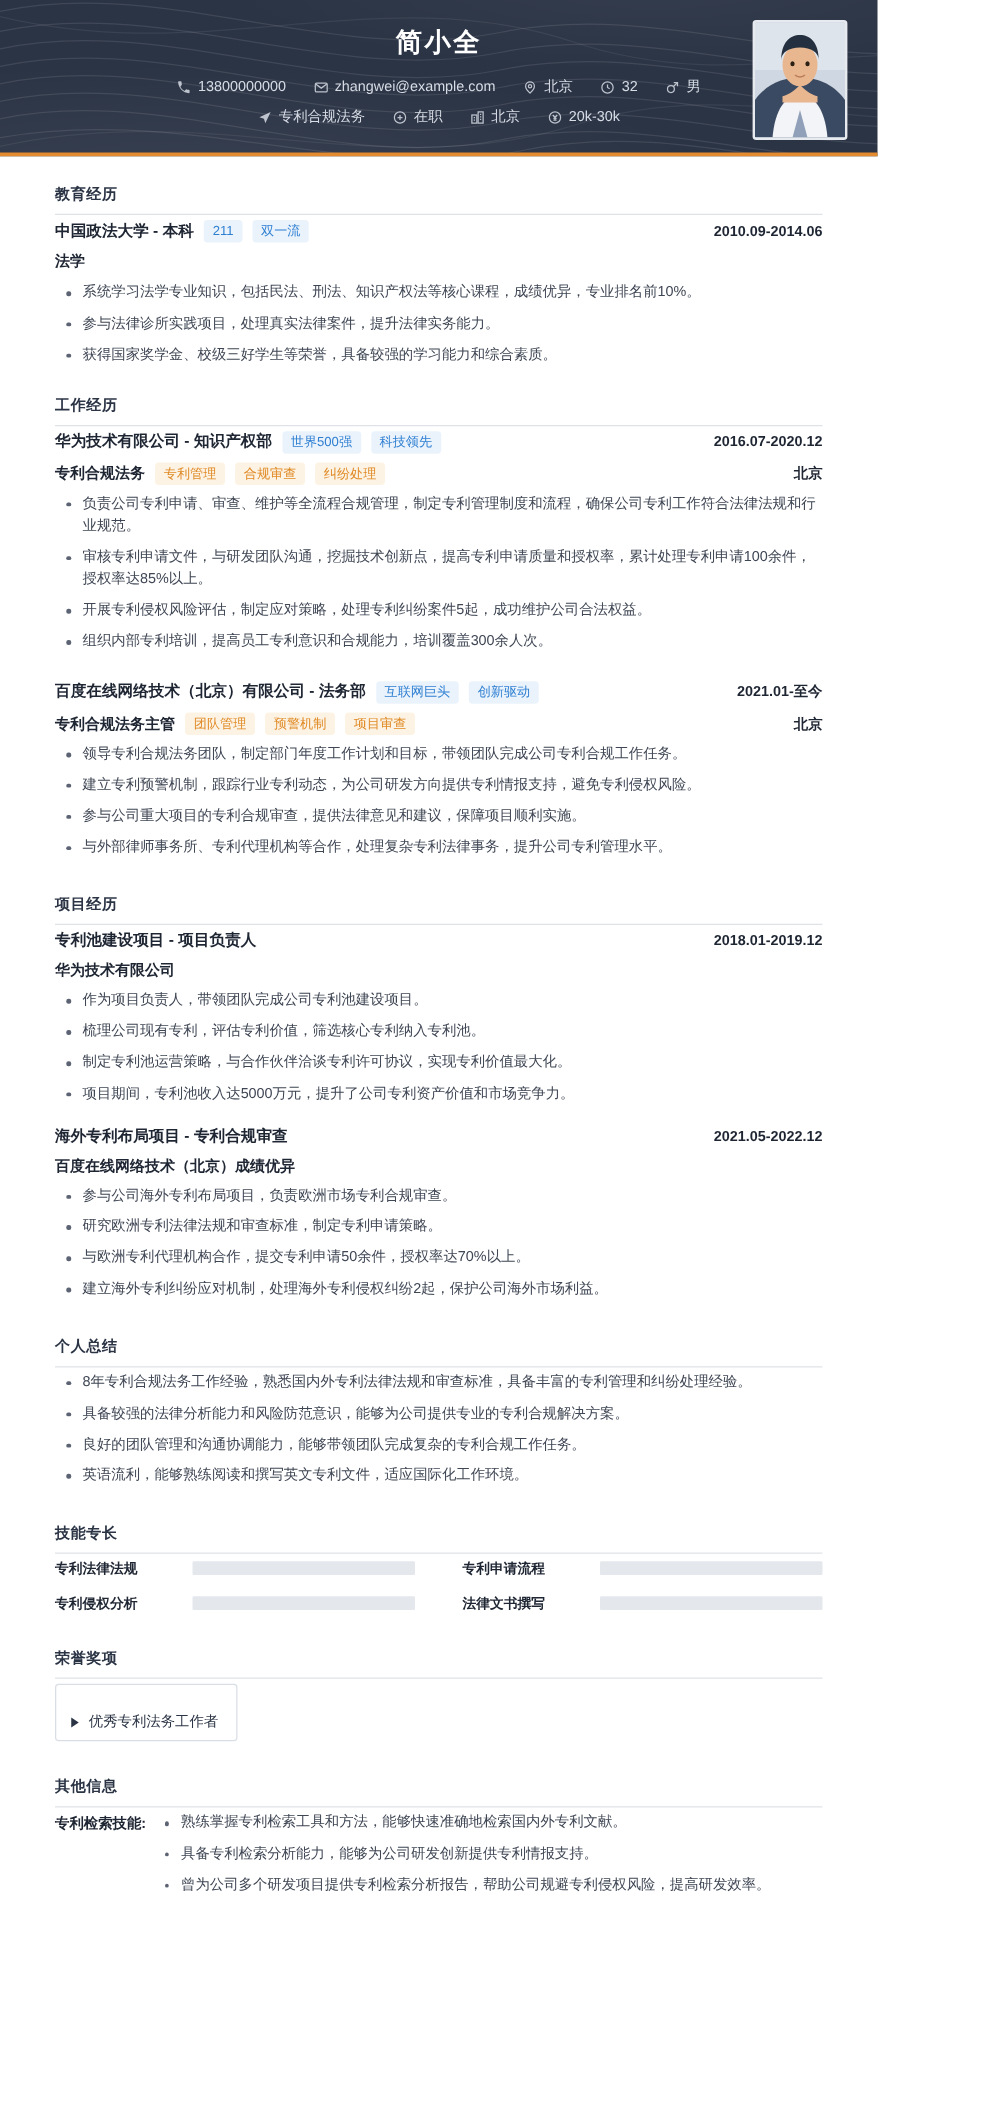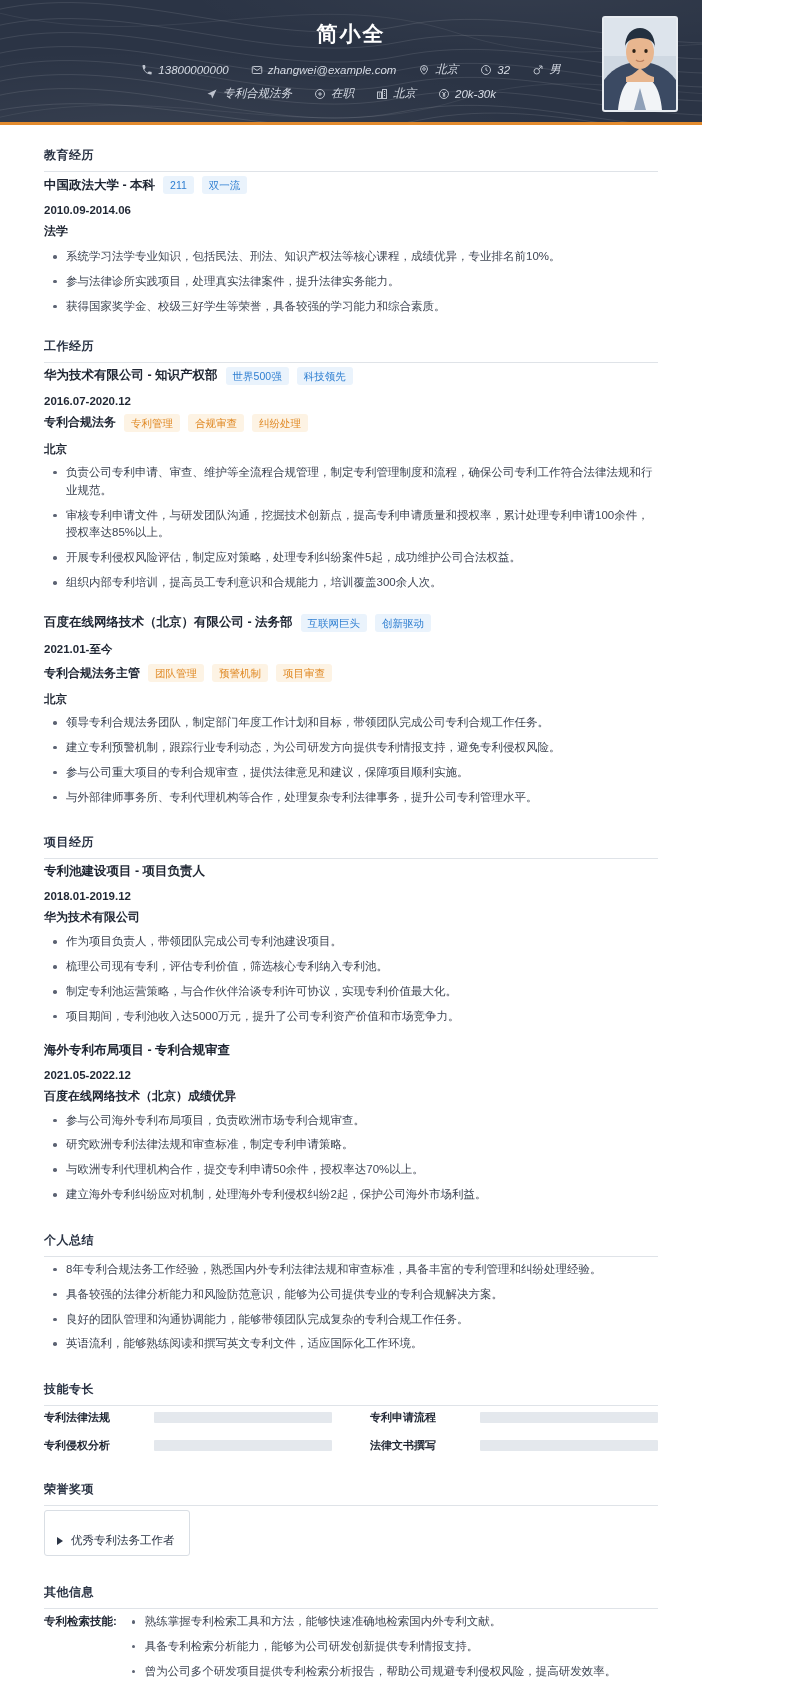--- a/index.html
+++ b/index.html
@@ -43,21 +43,20 @@
     color: #d7dce5;
     font-size: 11.5px;
     margin-bottom: 9px;
   }
   .meta-item {
     display: flex;
     align-items: center;
     gap: 5px;
     padding: 0 11px;
     white-space: nowrap;
-    font-style: italic;
   }
   .meta-item svg { display: block; opacity: .85; }
   .avatar {
     position: absolute;
     right: 24px;
     top: 16px;
     width: 76px;
     height: 96px;
     border: 2px solid rgba(255,255,255,0.55);
     border-radius: 3px;
@@ -82,21 +81,20 @@
   }
 
   .entry { margin-bottom: 16px; }
   .entry:last-child { margin-bottom: 4px; }
   .entry-line {
     display: flex;
     align-items: baseline;
     justify-content: space-between;
     gap: 10px;
     margin-bottom: 7px;
-    flex-direction: column;
   }
   .entry-left { display: flex; align-items: center; flex-wrap: wrap; gap: 8px; }
   .entry-title { font-size: 12.5px; font-weight: bold; color: #1f2633; }
   .entry-right { font-size: 11.5px; font-weight: bold; color: #1f2633; white-space: nowrap; }
   .entry-sub { font-size: 12px; font-weight: bold; color: #1f2633; }
   .entry-company { font-size: 12px; font-weight: bold; color: #1f2633; margin-bottom: 7px; }
   .entry-major { font-size: 12px; font-weight: bold; color: #1f2633; margin: 0 0 8px 0; }
 
   .tag {
     display: inline-block;

